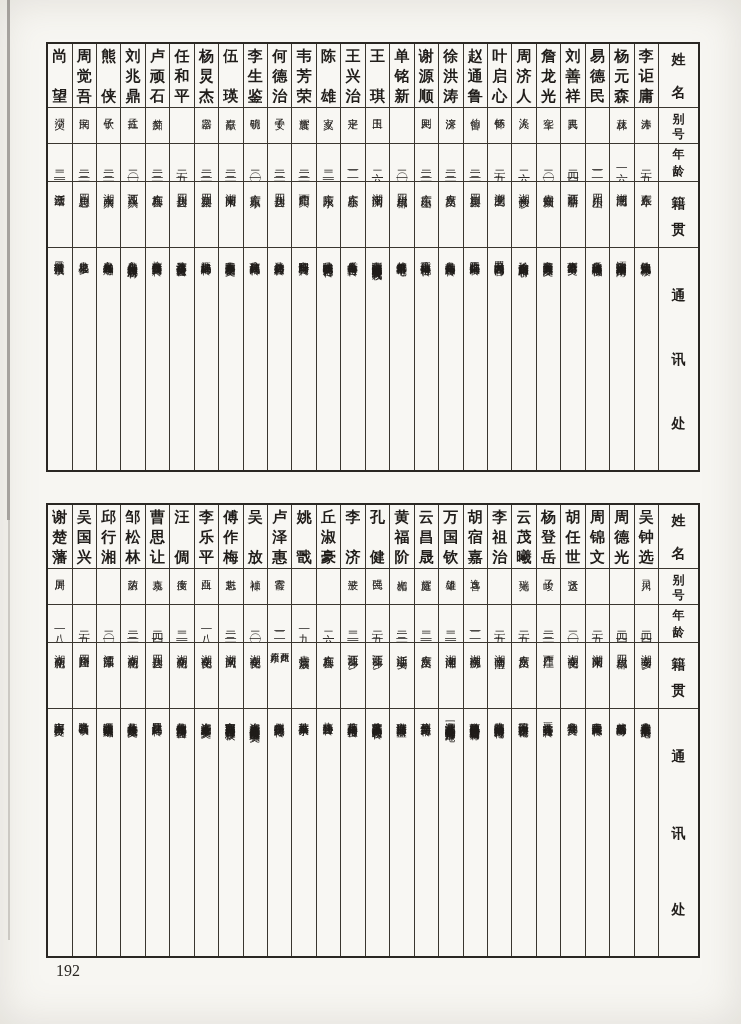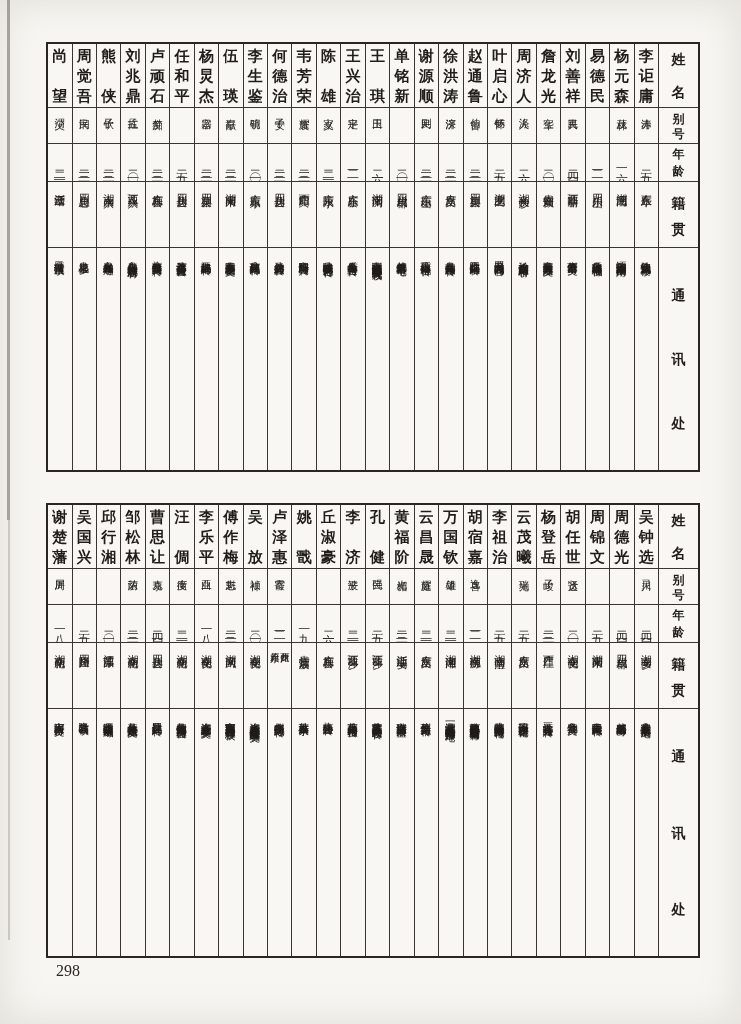--- a/index.html
+++ b/index.html
@@ -1088,14 +1088,14 @@
         </div>
     <div class="cell native">
           <span class="v">湖南新化</span>
         </div>
     <div class="cell addr">
           <span class="v">宝庆河街永升行交</span>
         </div>
   </div>
 </section>
 
-  <div class="page-num">298</div>
+  <div class="page-num">192</div>
 </div>
 
 </body></html>

